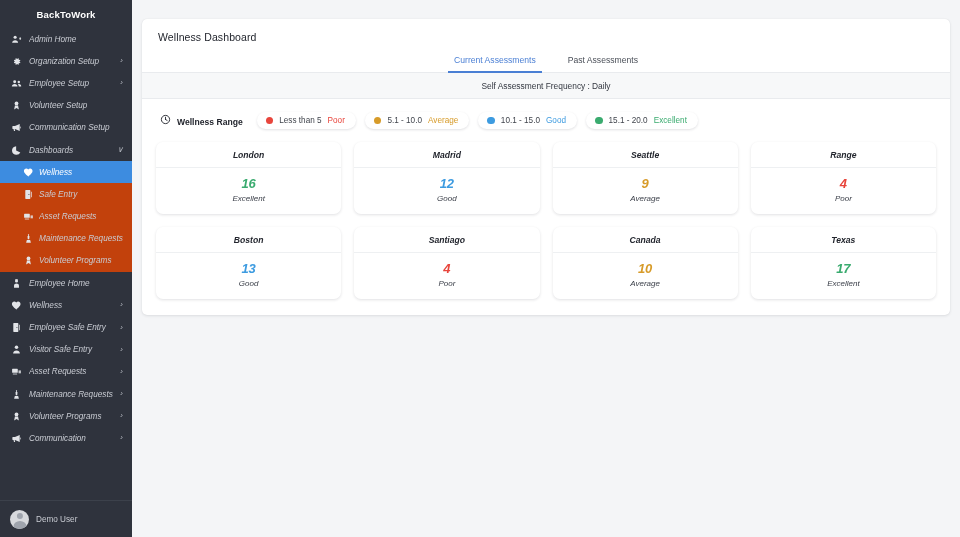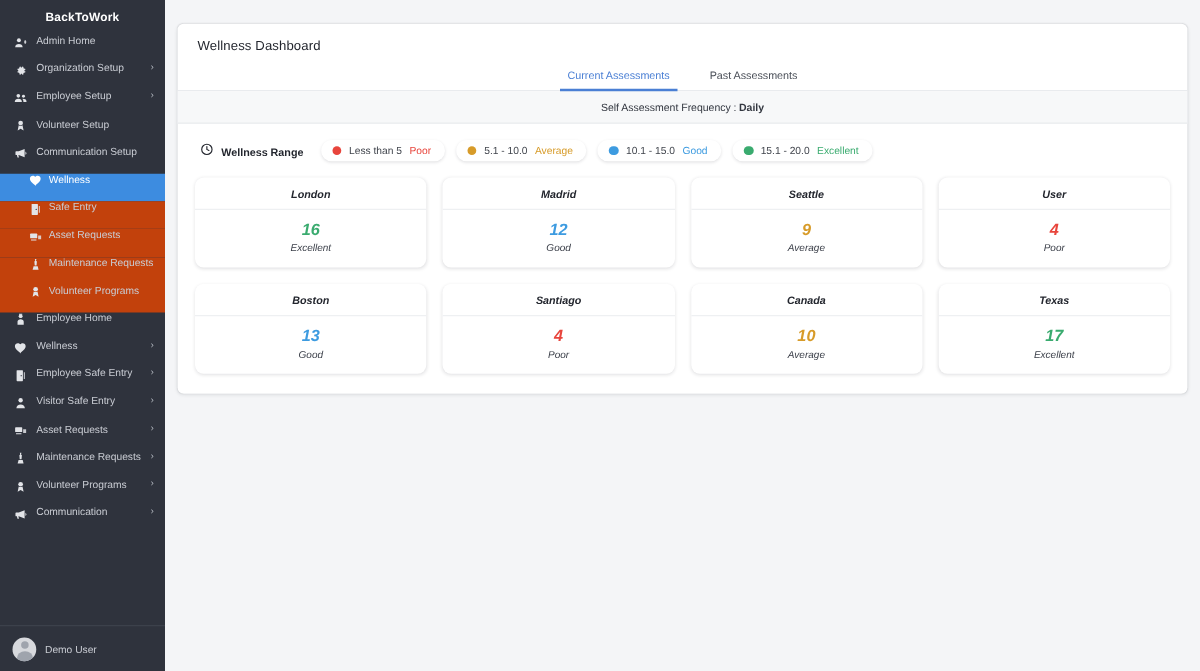--- a/index.html
+++ b/index.html
@@ -18,24 +18,24 @@
     display: flex; flex-direction: column;
     flex: 0 0 132px;
     position: relative;
   }
   .brand {
     height: 28px; display: flex; align-items: center; justify-content: center;
     color: #ffffff; font-size: 9.5px; font-weight: bold; letter-spacing: .2px;
   }
   .nav { flex: 1 1 auto; overflow: hidden; padding-top: 0px; }
   .nav-item {
-    display: flex; 
+    display: flex; align-items: center;
     height: 22.2px; padding: 0 9px 0 10px;
     color: #c9ccd3; font-size: 8.2px; white-space: nowrap;
-    cursor: pointer; position: relative;
+    cursor: pointer; position: relative; font-style: italic;
   }
   .nav-item .ico {
     width: 13px; height: 12px; flex: 0 0 13px;
     display: flex; align-items: center; justify-content: center;
     margin-right: 6px; color: #e2e4e8;
   }
   .nav-item .lbl { flex: 1 1 auto; overflow: hidden; text-overflow: ellipsis; }
   .nav-item .chev {
     flex: 0 0 auto; font-size: 8px; color: #b6bac2; line-height: 1;
     font-family: "Liberation Sans", sans-serif;
@@ -89,21 +89,21 @@
     cursor: pointer; border-bottom: 2px solid transparent;
     position: relative; top: 1px;
   }
   .tab.active { color: #4a7fd4; border-bottom-color: #4a7fd4; }
 
   .freq-bar {
     background: #f7f8f9; border-bottom: 1px solid #e9ebee;
     height: 26px; display: flex; align-items: center; justify-content: center;
     font-size: 8.4px; color: #333740;
   }
-  .freq-bar b { font-weight: bold; margin-left: 2px; }
+  .freq-bar b { font-weight: normal; margin-left: 2px; }
 
   .body-area { padding: 13px 14px 16px 14px; }
 
   
   .legend { display: flex; align-items: center; gap: 0; margin-bottom: 13px; }
   .legend-title {
     display: flex; align-items: flex-end; gap: 6px;
     font-size: 8.6px; font-weight: bold; color: #23262e; margin-right: 14px;
     padding-left: 4px;
   }
@@ -182,20 +182,29 @@
           <span class="lbl">Volunteer Setup</span>
         </div>
         <div class="nav-item">
           <span class="ico">
             <svg width="11" height="11" viewBox="0 0 24 24" fill="currentColor">
               <path d="M3 10v4.2c0 .6.5 1.1 1.1 1.1h1.4l1 4.3h2.6l-1-4.3h.6L19 19.4V4.6L8.7 8.9H4.1C3.5 8.9 3 9.4 3 10z"></path>
               <path d="M20.4 9.2v5.6c1-.5 1.6-1.6 1.6-2.8s-.6-2.3-1.6-2.8z"></path>
             </svg>
           </span>
           <span class="lbl">Communication Setup</span>
+        </div>
+        <div class="nav-item">
+          <span class="ico">
+            <svg width="11" height="11" viewBox="0 0 24 24" fill="currentColor">
+              <path d="M11.2 2.6A9.4 9.4 0 0 0 12 21.4a9.4 9.4 0 0 0 8.4-5.2L11.2 12z"></path>
+            </svg>
+          </span>
+          <span class="lbl">Dashboards</span>
+          <span class="chev">∨</span>
         </div>
         <div class="nav-item sub active">
           <span class="ico">
             <svg width="11" height="11" viewBox="0 0 24 24" fill="currentColor">
               <path d="M12 21.2l-1.5-1.35C5.1 15 2 12.2 2 8.6 2 5.7 4.3 3.4 7.2 3.4c1.6 0 3.2.76 4.2 1.96 1-1.2 2.6-1.96 4.2-1.96 2.9 0 5.2 2.3 5.2 5.2 0 3.6-3.1 6.4-8.5 11.25z"></path>
             </svg>
           </span>
           <span class="lbl">Wellness</span>
         </div>
         <div class="nav-item sub">
@@ -392,21 +401,21 @@
               </div>
             </div>
             <div class="card">
               <div class="card-head">Seattle</div>
               <div class="card-body">
                 <div class="card-score" style="color: rgb(215, 155, 41);">9</div>
                 <div class="card-status">Average</div>
               </div>
             </div>
             <div class="card">
-              <div class="card-head">User</div>
+              <div class="card-head">Range</div>
               <div class="card-body">
                 <div class="card-score" style="color: rgb(232, 69, 60);">4</div>
                 <div class="card-status">Poor</div>
               </div>
             </div>
             <div class="card">
               <div class="card-head">Boston</div>
               <div class="card-body">
                 <div class="card-score" style="color: rgb(61, 155, 224);">13</div>
                 <div class="card-status">Good</div>

